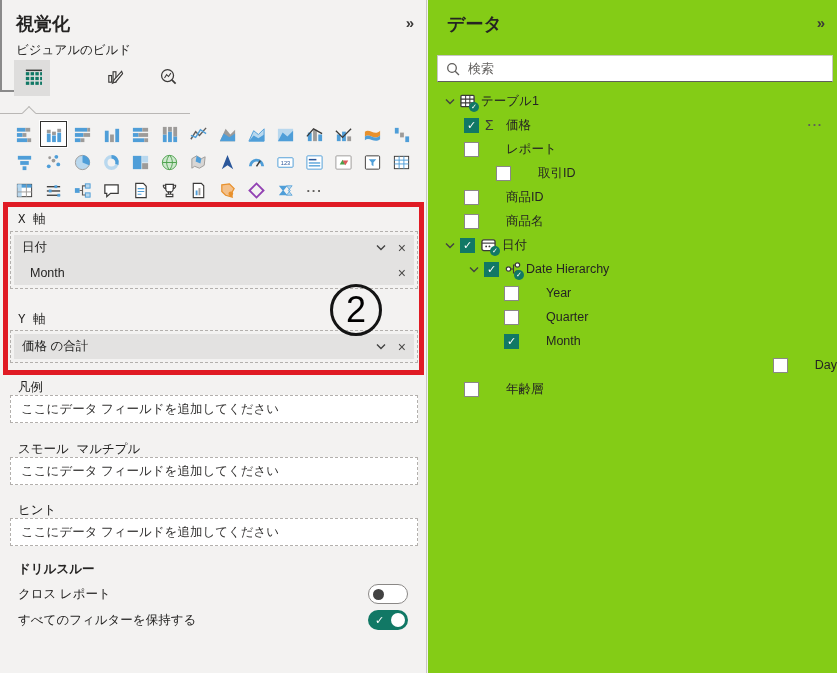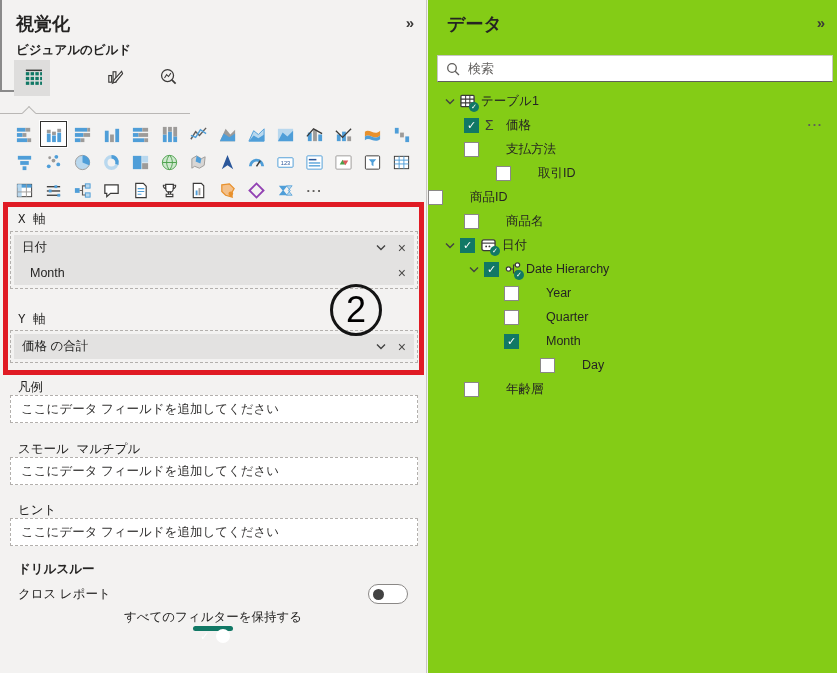--- a/index.html
+++ b/index.html
@@ -88,21 +88,21 @@
 
 <div class="root">
 
   <div class="viz-pane">
     <div class="canvas-edge-v"></div>
     <div class="canvas-edge-h"></div>
 
     <div class="pane-title" style="position:absolute;left:16px;top:12px;">視覚化</div>
     <div class="collapse" style="right:12px;top:14px;">»</div>
 
-    <div style="position:absolute;left:16px;top:42px;font-weight:bold;">ビジュアルのビルド</div>
+    <div style="position:absolute;left:16px;top:42px;font-weight:normal;">ビジュアルのビルド</div>
 
     <div id="tabs">
         <div class="tab sel" style="left: 14px; top: 60px;">
           <span><svg viewBox="0 0 20 20" width="19" height="19">
               <line x1="3" y1="3.5" x2="20" y2="3.5" stroke="#3b3a39" stroke-width="1.6"></line>
               <rect x="3" y="5.4" width="3.6" height="3.4" fill="#117865"></rect>
               <rect x="8" y="5.4" width="3.6" height="3.4" fill="#117865"></rect>
               <rect x="13" y="5.4" width="3.6" height="3.4" fill="#117865"></rect>
               <rect x="18" y="5.4" width="3.6" height="3.4" fill="#117865"></rect>
               <rect x="3" y="10.4" width="3.6" height="3.4" fill="#117865"></rect>
@@ -456,21 +456,21 @@
     <div class="phbox" style="top:518px;">ここにデータ フィールドを追加してください</div>
 
     <div class="sec-label bold" style="top:561px;">ドリルスルー</div>
     <div class="trow" style="top:583px;">
       <span>クロス レポート</span>
       <span class="sp"></span>
       <span class="toggle off">
           <span class="knob"></span>
         </span>
     </div>
-    <div class="trow" style="top:609px;flex-direction:column;">
+    <div class="trow" style="top:609px;">
       <span>すべてのフィルターを保持する</span>
       <span class="sp"></span>
       <span class="toggle on">
           <span class="chk">✓</span>
           <span class="knob"></span>
         </span>
     </div>
 
     <div class="red-box"></div>
     <div class="num-circle">2</div>
@@ -508,28 +508,28 @@
           <span class="cb checked">✓</span>
           <span class="islot">
             <span class="sigma">Σ</span>
           </span>
           <span class="lbl">価格</span>
           <span class="dots">···</span>
         </div>
         <div class="trw" style="padding-left: 36px;">
           <span class="cb "></span>
           <span class="islot"></span>
-          <span class="lbl">支払方法</span>
+          <span class="lbl">レポート</span>
         </div>
         <div class="trw" style="padding-left: 36px; margin-left: 32px;">
           <span class="cb "></span>
           <span class="islot"></span>
           <span class="lbl">取引ID</span>
         </div>
-        <div class="trw" style="">
+        <div class="trw" style="padding-left: 36px;">
           <span class="cb "></span>
           <span class="islot"></span>
           <span class="lbl">商品ID</span>
         </div>
         <div class="trw" style="padding-left: 36px;">
           <span class="cb "></span>
           <span class="islot"></span>
           <span class="lbl">商品名</span>
         </div>
         <div class="trw" style="padding-left: 12px;">
@@ -576,21 +576,21 @@
         <div class="trw" style="padding-left: 76px;">
           <span class="cb "></span>
           <span class="islot"></span>
           <span class="lbl">Quarter</span>
         </div>
         <div class="trw" style="padding-left: 76px;">
           <span class="cb checked">✓</span>
           <span class="islot"></span>
           <span class="lbl">Month</span>
         </div>
-        <div class="trw" style="padding-left: 112px;">
+        <div class="trw" style="padding-left: 40px; justify-content: flex-end;">
           <span class="cb "></span>
           <span class="islot"></span>
           <span class="lbl">Day</span>
         </div>
         <div class="trw" style="padding-left: 36px;">
           <span class="cb "></span>
           <span class="islot"></span>
           <span class="lbl">年齢層</span>
         </div>
       </div>

